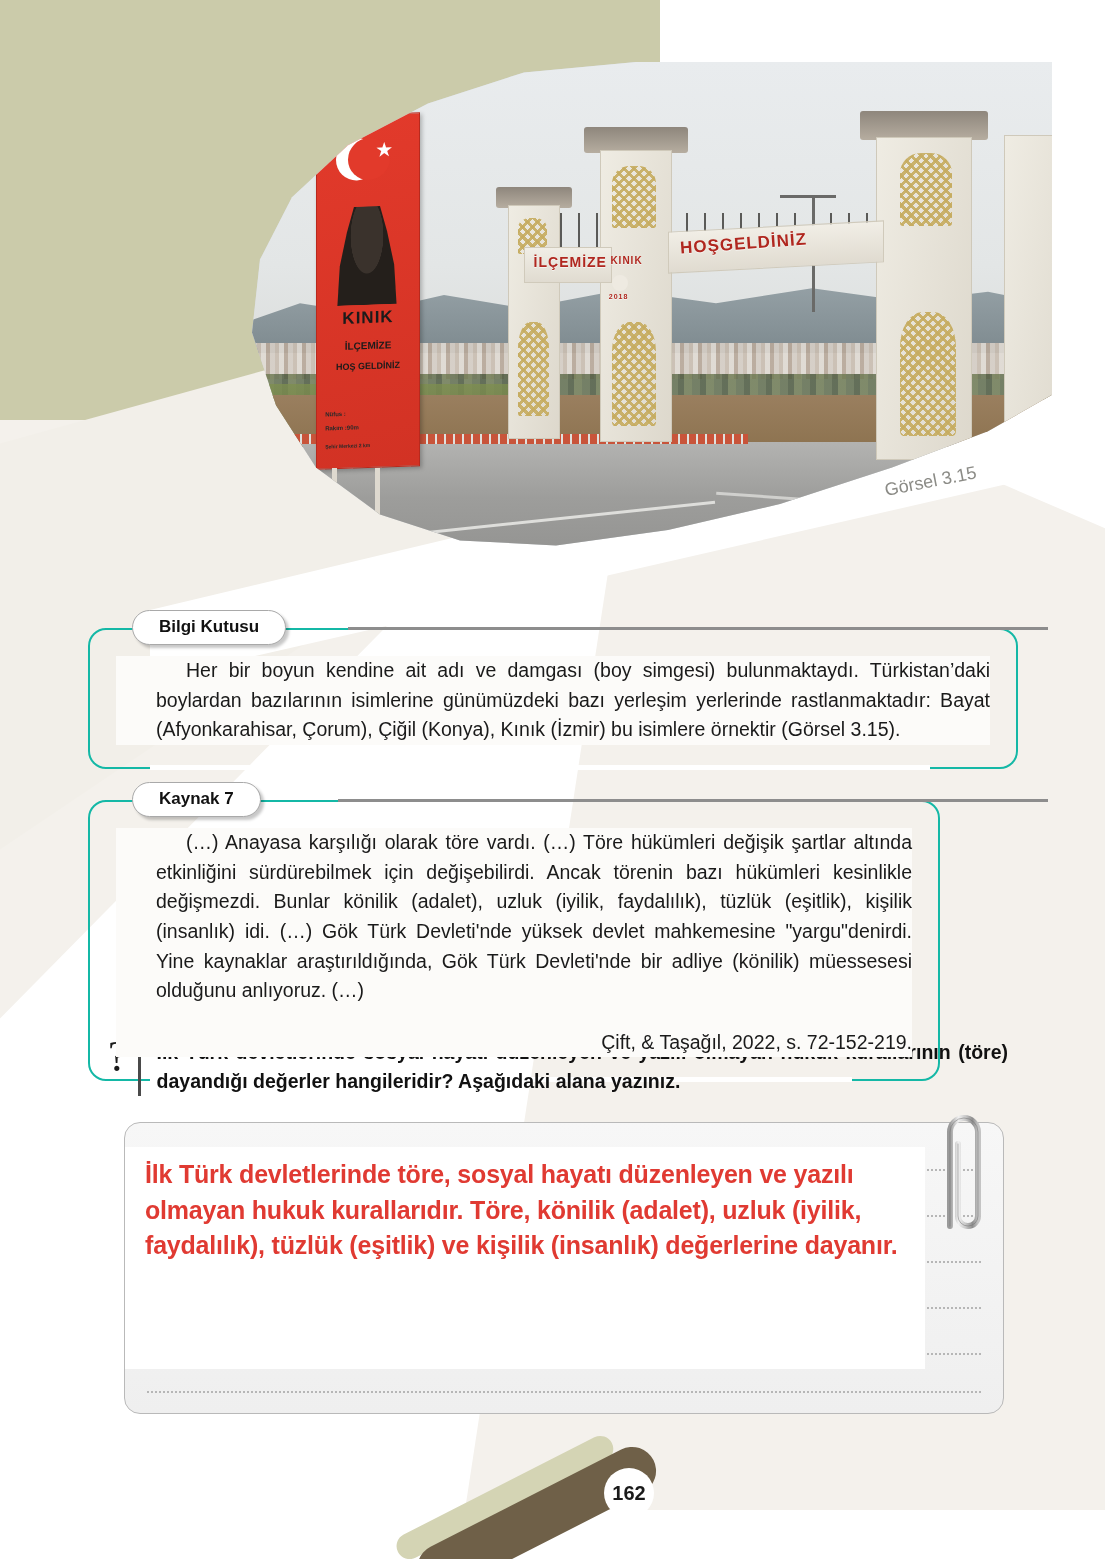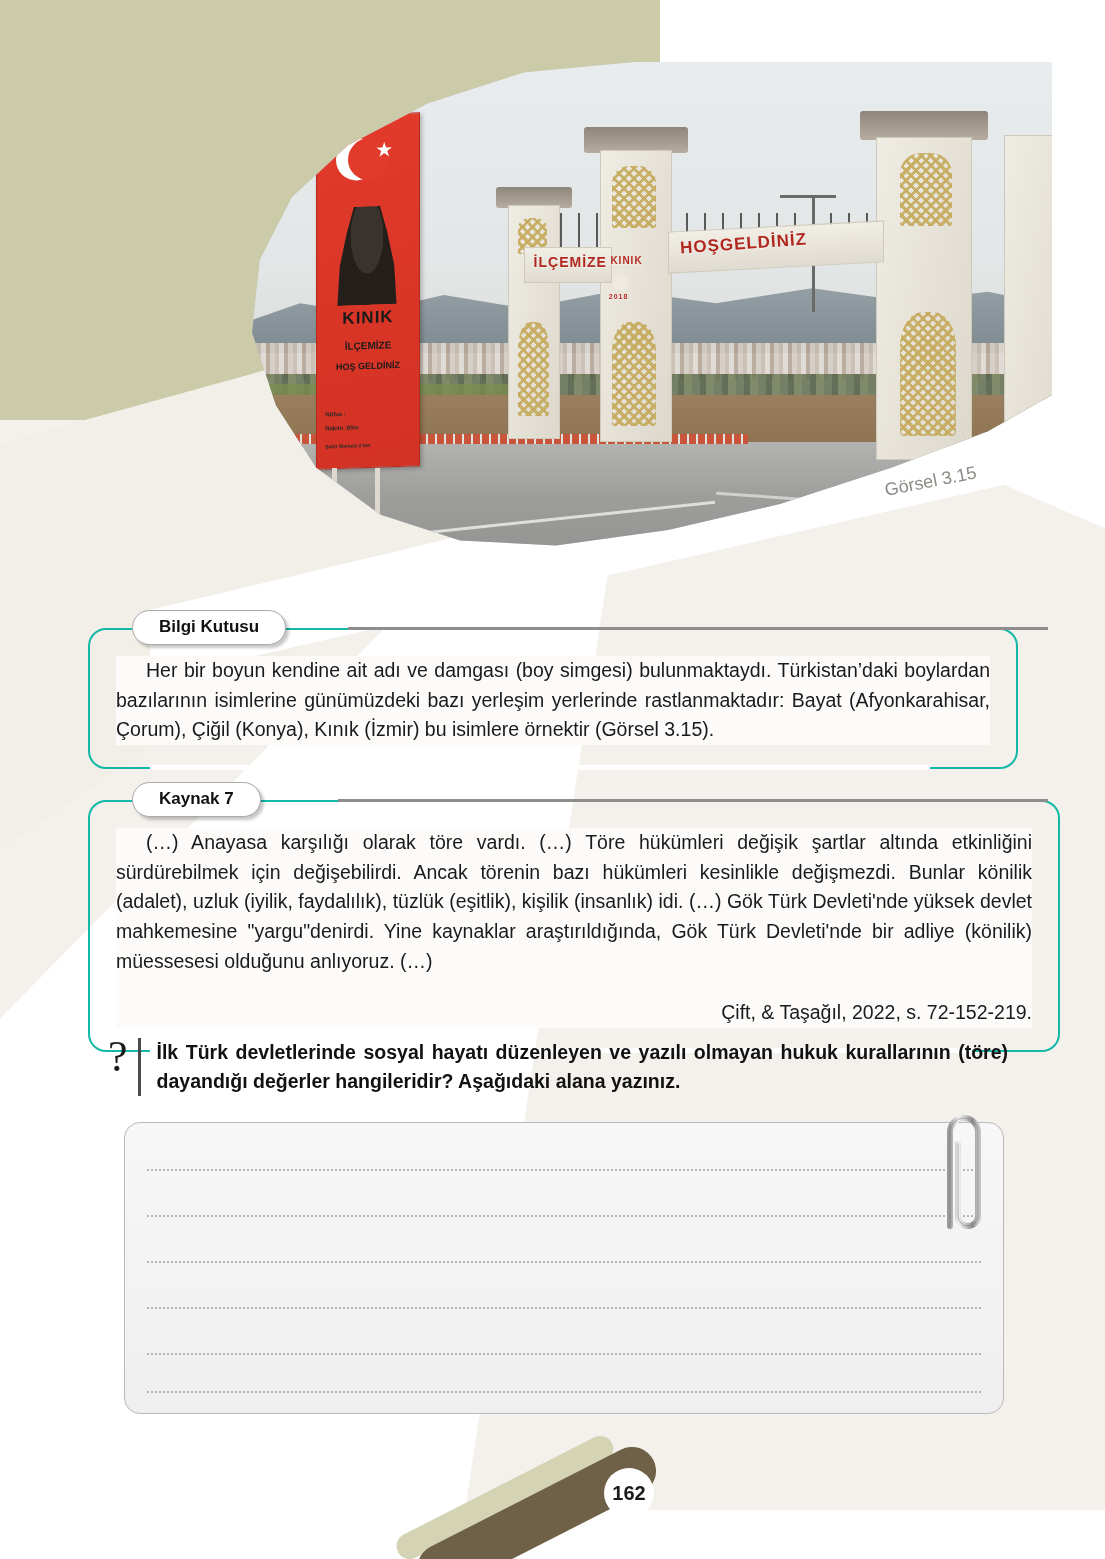--- a/index.html
+++ b/index.html
@@ -253,21 +253,21 @@
   .box-body {
     position:relative;
     font-size:19.5px;
     line-height:1.52;
     color:#1a1a1a;
     text-align:justify;
     text-justify:inter-word;
     background:#fcfbf9;
     z-index:2;
   }
-  .box-body p { text-indent: 30px; }
+  .box-body p { text-indent: 30px; padding-left: 40px; }
 
   .box-tab {
     position:absolute;
     left:42px; top:-20px;
     background:#ffffff;
     border:1.5px solid #a9a9a9;
     border-radius:22px;
     padding:6px 26px 7px 26px;
     font-size:17px;
     font-weight:bold;
@@ -476,21 +476,21 @@
   <div class="info-box" style="left:88px; top:628px; width:930px;">
     <div class="tab-rule" style="left:260px; width:700px;"></div>
     <div class="box-frame">
       <div class="box-tab">Bilgi Kutusu</div>
       <div class="box-body">
         <p>Her bir boyun kendine ait adı ve damgası (boy simgesi) bulunmaktaydı. Türkistan’daki boylardan bazılarının isimlerine günümüzdeki bazı yerleşim yerlerinde rastlanmaktadır: Bayat (Afyonkarahisar, Çorum), Çiğil (Konya), Kınık (İzmir) bu isimlere örnektir (Görsel 3.15).</p>
       </div>
     </div>
   </div>
 
-  <div class="info-box" style="left:88px; top:800px; width:972px;">
+  <div class="info-box" style="left:88px; top:800px; width:852px;">
     <div class="tab-rule" style="left:250px; width:710px;"></div>
     <div class="box-frame">
       <div class="box-tab">Kaynak 7</div>
       <div class="box-body">
         <p>(…) Anayasa karşılığı olarak töre vardı. (…) Töre hükümleri değişik şartlar altında etkinliğini sürdürebilmek için değişebilirdi. Ancak törenin bazı hükümleri kesinlikle değişmezdi. Bunlar könilik (adalet), uzluk (iyilik, faydalılık), tüzlük (eşitlik), kişilik (insanlık) idi. (…)  Gök Türk Devleti'nde yüksek devlet mahkemesine "yargu"denirdi. Yine kaynaklar araştırıldığında, Gök Türk Devleti'nde bir adliye (könilik) müessesesi olduğunu anlıyoruz. (…)</p>
         <div class="source-credit">Çift, &amp; Taşağıl, 2022, s. 72-152-219.</div>
       </div>
     </div>
   </div>
 
@@ -500,20 +500,23 @@
     <div id="q-text">İlk Türk devletlerinde sosyal hayatı düzenleyen ve yazılı olmayan hukuk kurallarının (töre) dayandığı değerler hangileridir? Aşağıdaki alana yazınız.</div>
   </div>
 
   <div id="answer-area">
     <div class="rule-line" style="top:46px;"></div>
     <div class="rule-line" style="top:92px;"></div>
     <div class="rule-line" style="top:138px;"></div>
     <div class="rule-line" style="top:184px;"></div>
     <div class="rule-line" style="top:230px;"></div>
     <div class="rule-line" style="top:268px;"></div>
+    <div id="answer-overlay">
+      <div id="answer-text">İlk Türk devletlerinde töre, sosyal hayatı düzenleyen ve yazılı olmayan hukuk kurallarıdır. Töre, könilik (adalet), uzluk (iyilik, faydalılık), tüzlük (eşitlik) ve kişilik (insanlık) değerlerine dayanır.</div>
+    </div>
   </div>
 
   <div id="paperclip">
     <svg width="62" height="150" viewBox="0 0 62 150">
       <defs>
         <linearGradient id="clipg" x1="0" y1="0" x2="1" y2="0">
           <stop offset="0%" stop-color="#9a9a9a"></stop>
           <stop offset="30%" stop-color="#f0f0f0"></stop>
           <stop offset="55%" stop-color="#c9c9c9"></stop>
           <stop offset="80%" stop-color="#8e8e8e"></stop>

